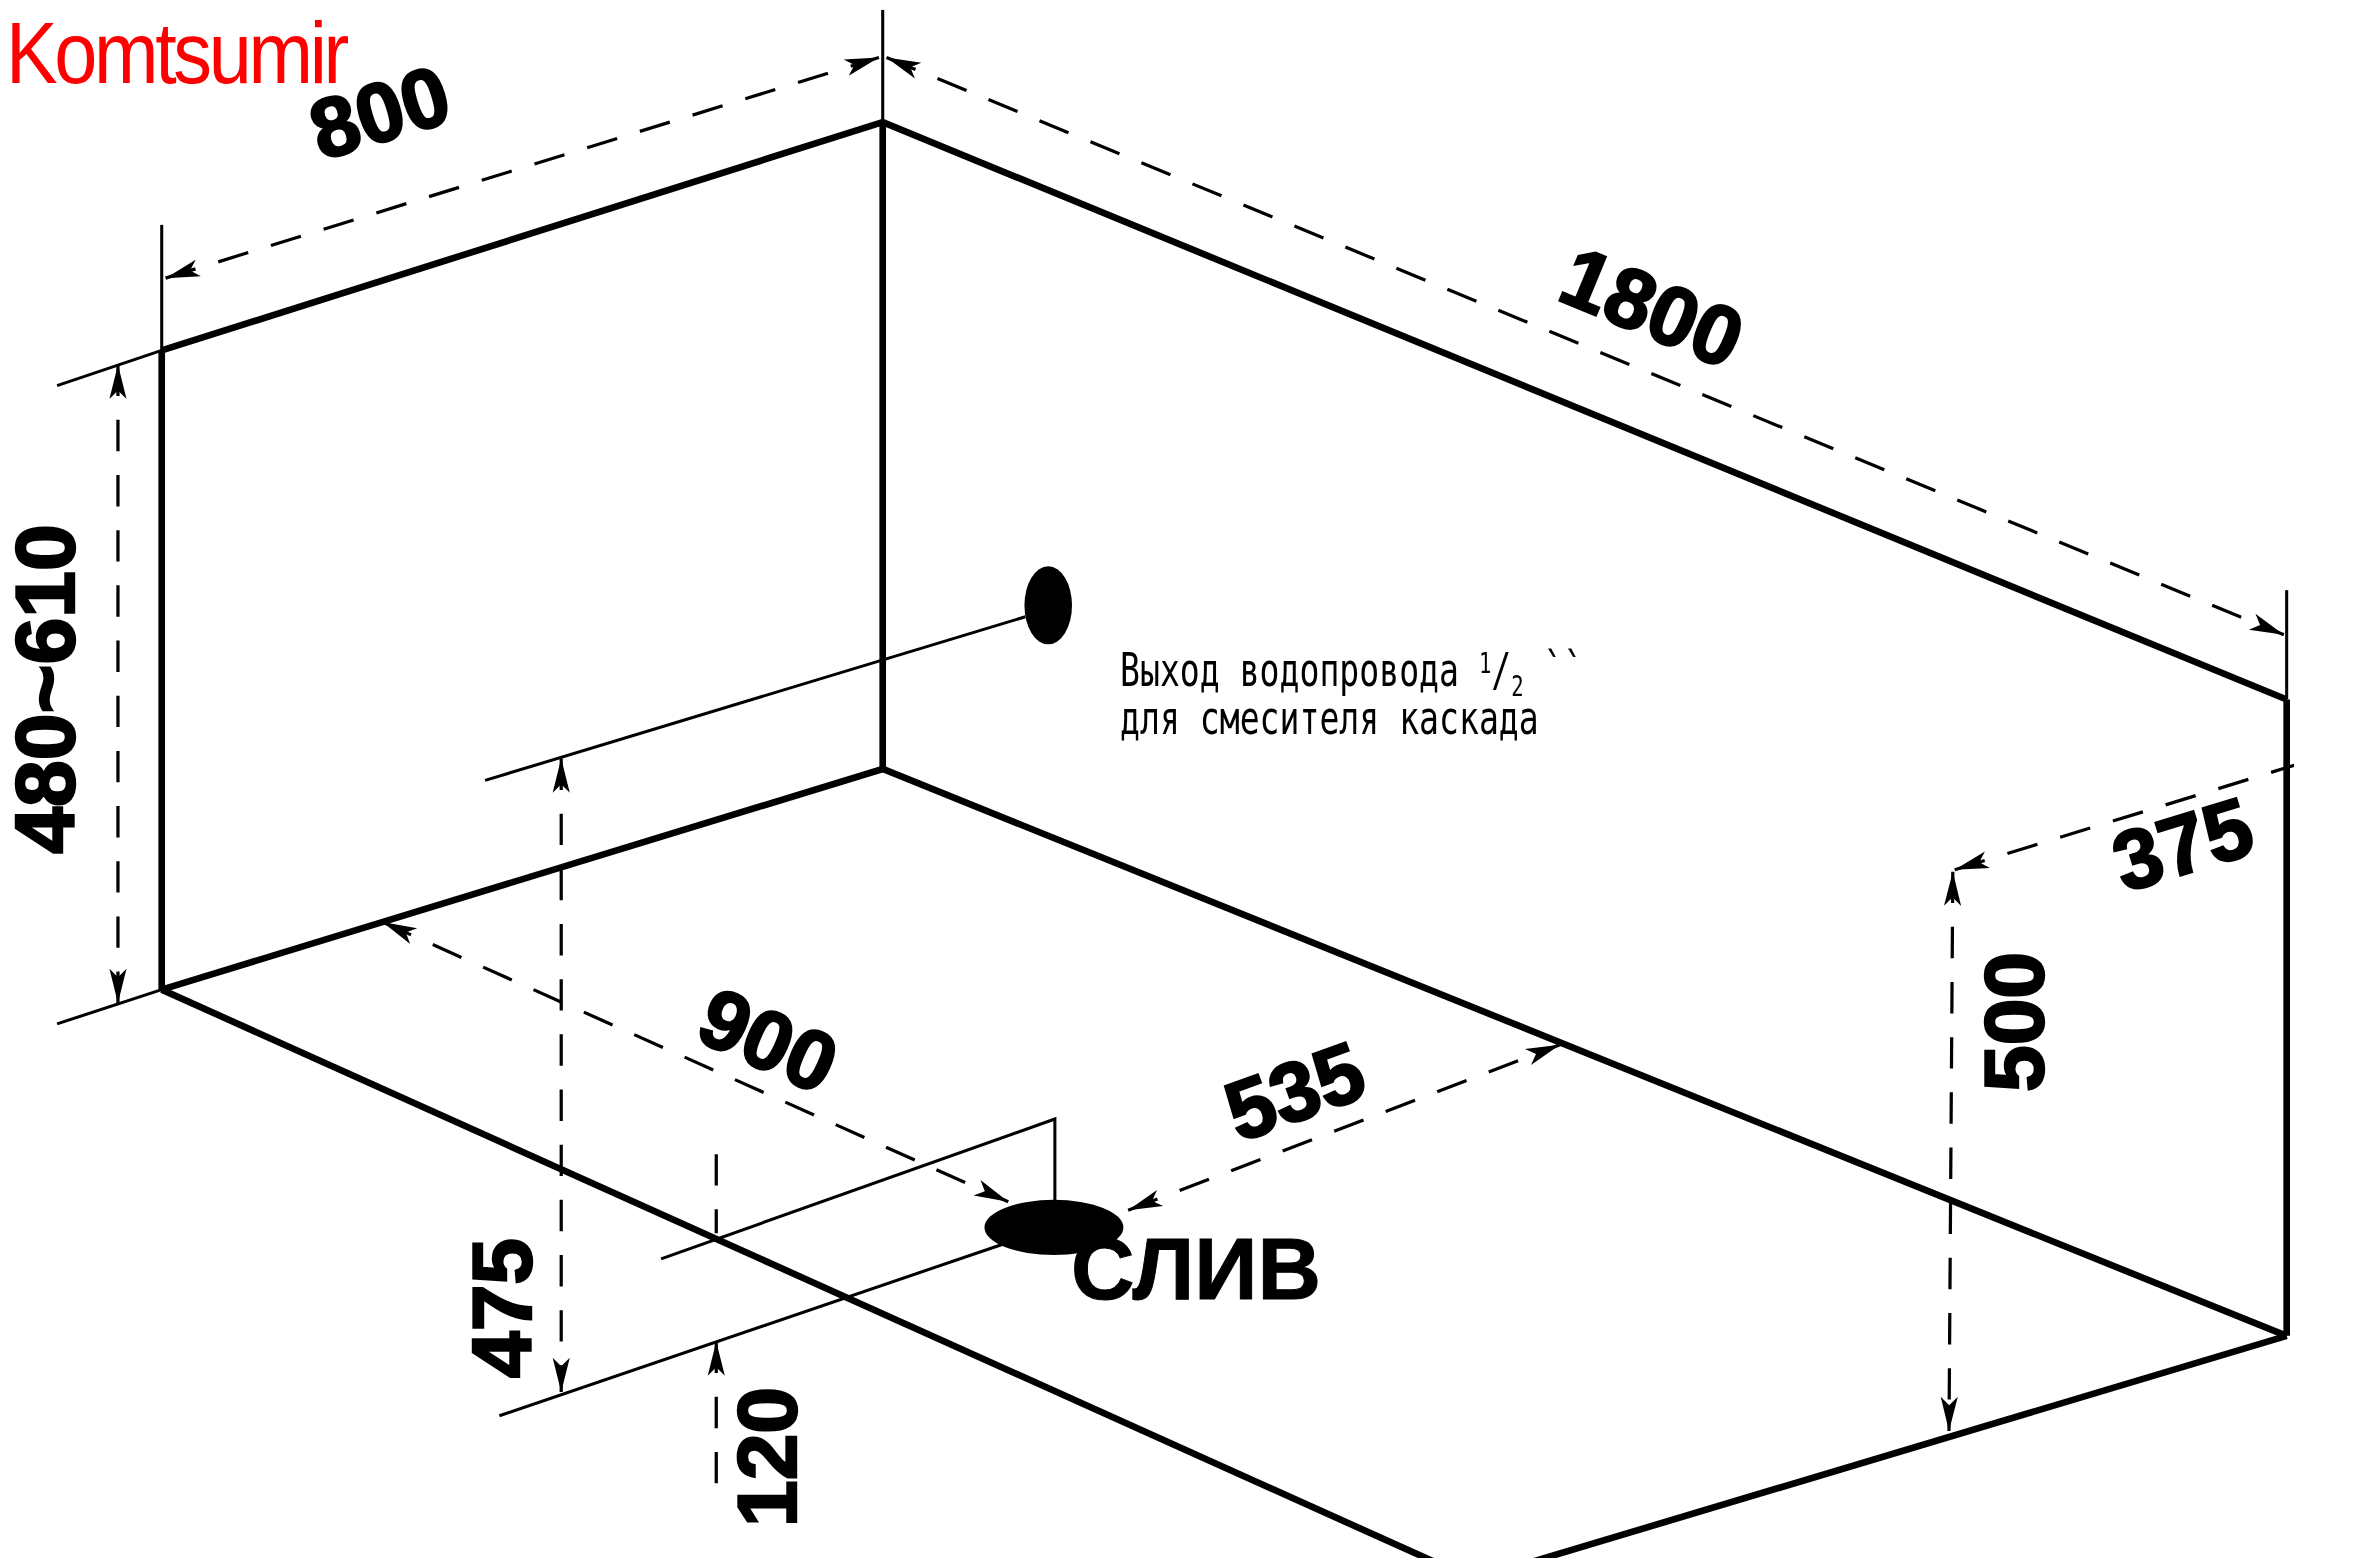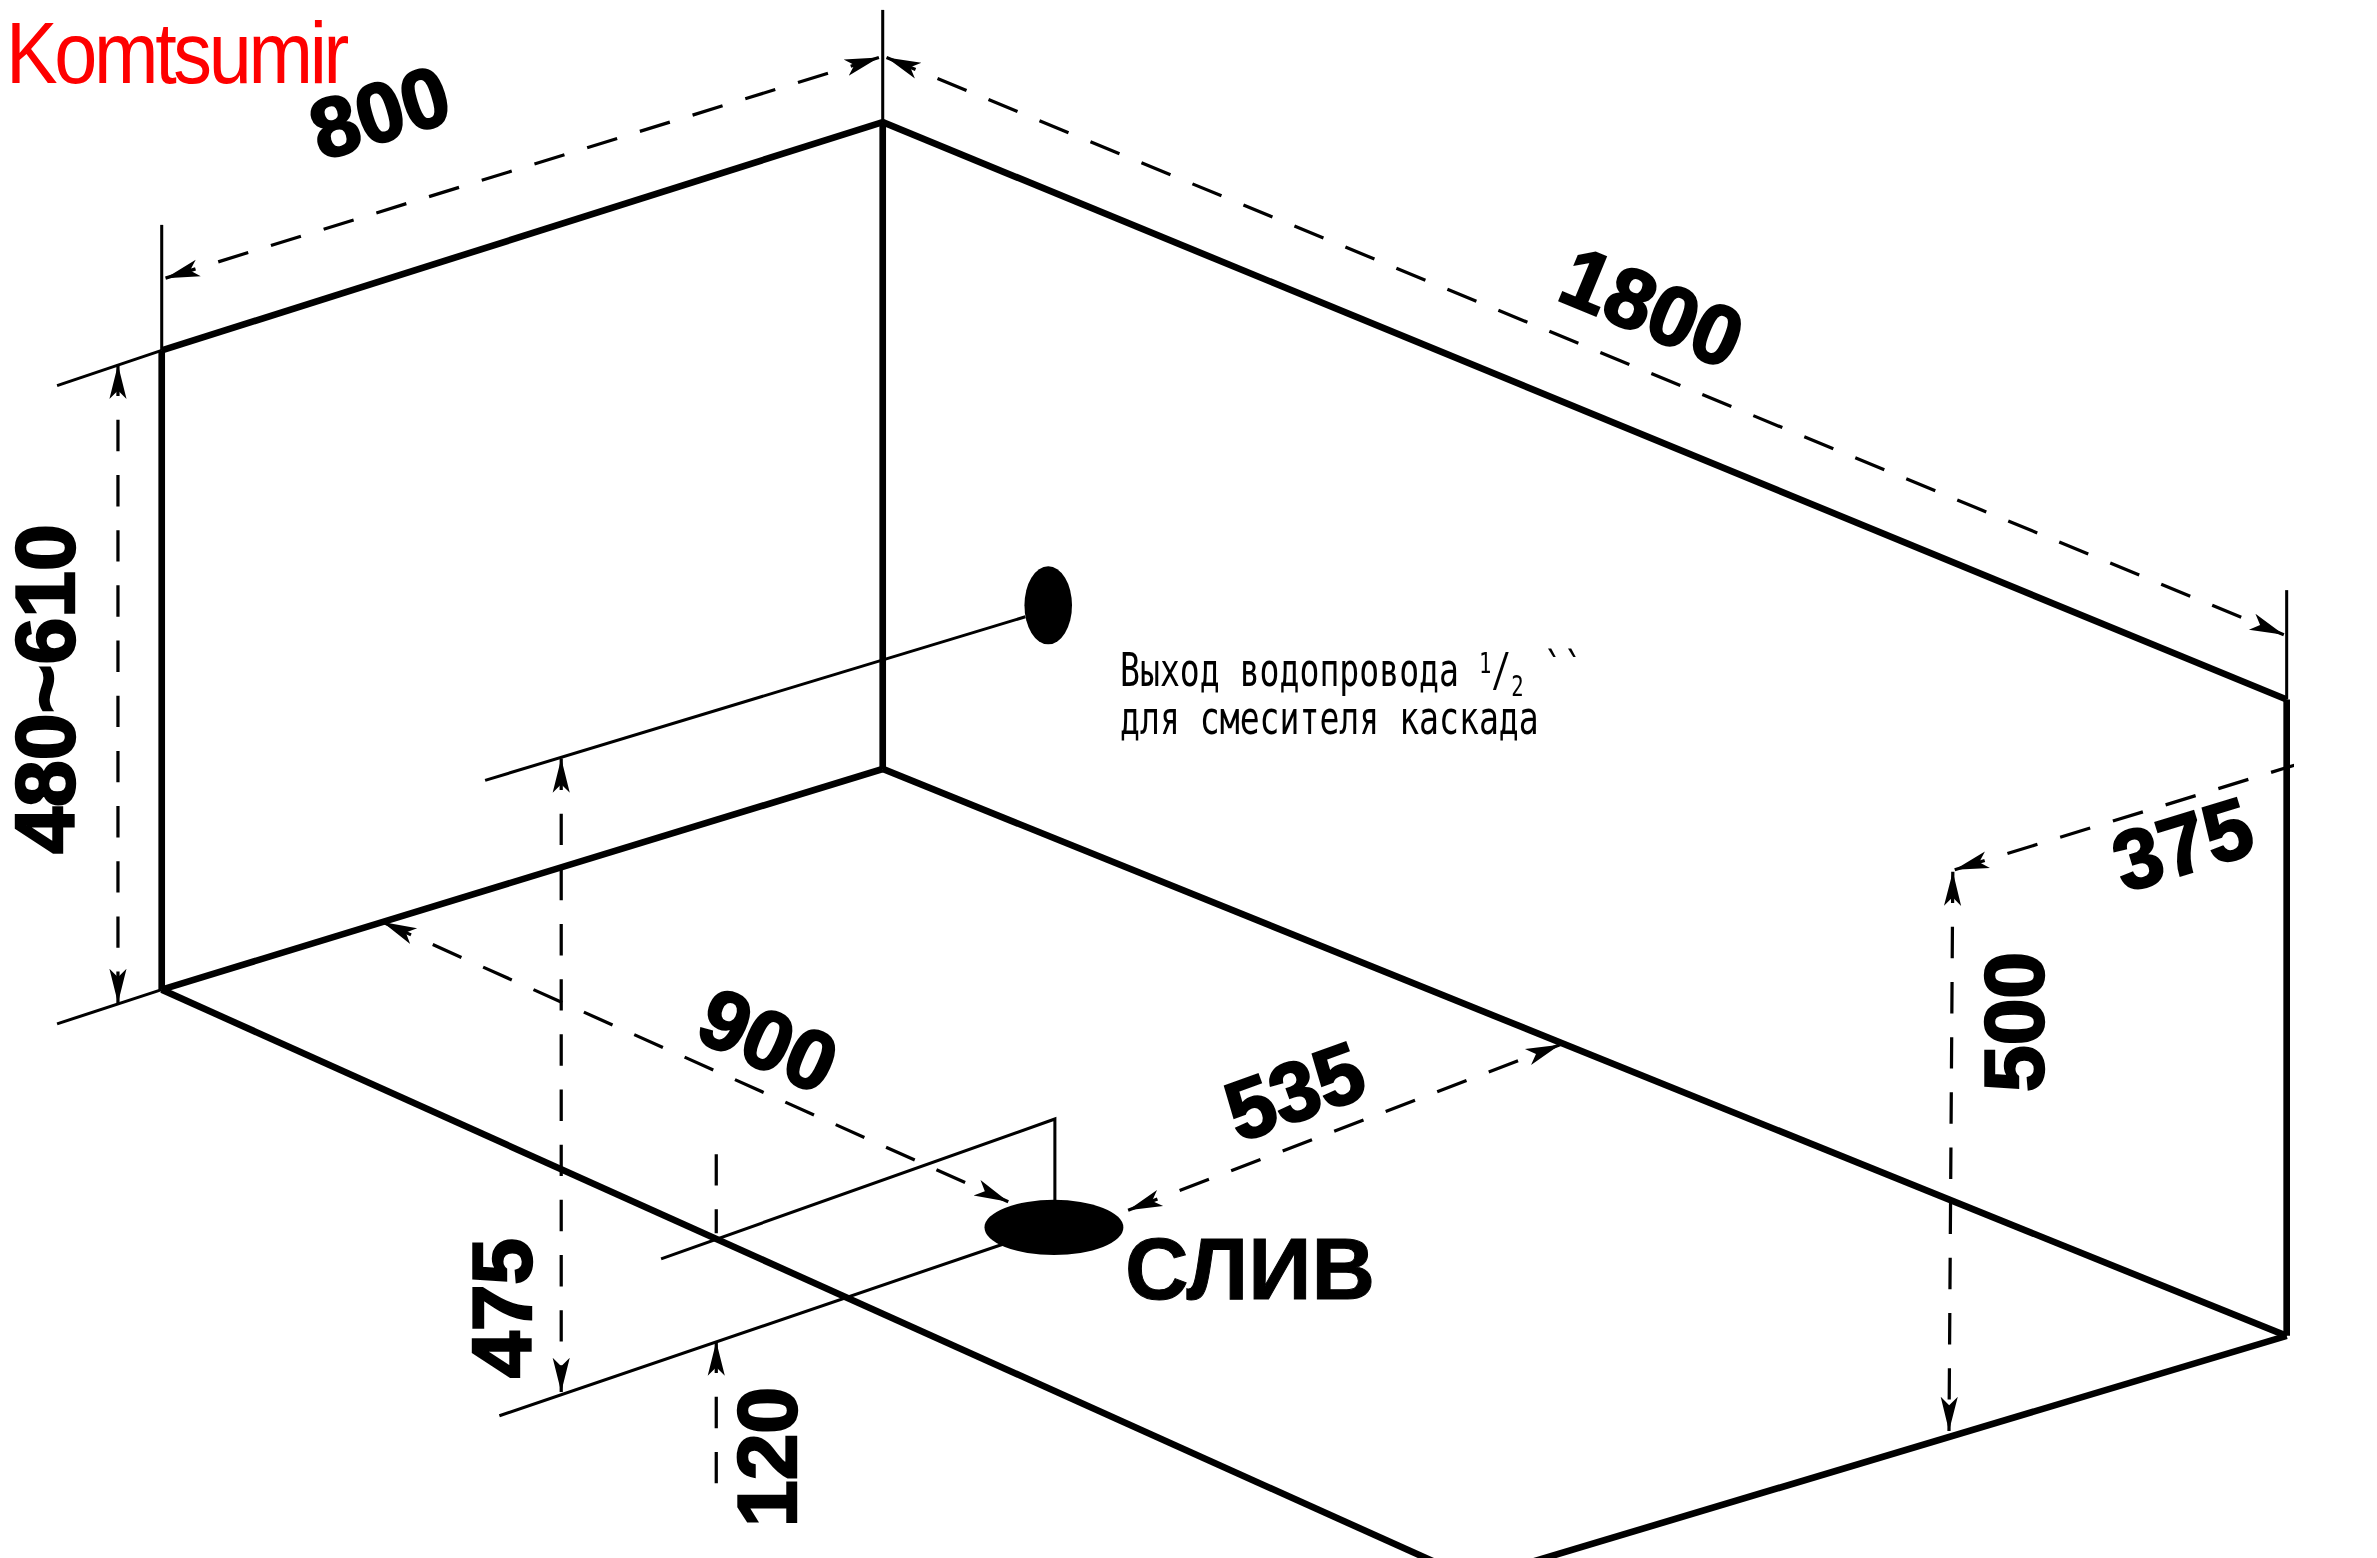--- a/index.html
+++ b/index.html
@@ -79,19 +79,19 @@
   <div class="lbl dim" style="left:380px;top:105px;--r:-17deg;">800</div>
   <div class="lbl dim" style="left:1652px;top:300px;--r:22.5deg;">1800</div>
   <div class="lbl dim" style="left:45px;top:681px;--r:-90deg;">480~610</div>
   <div class="lbl dim" style="left:768px;top:1033px;--r:24deg;">900</div>
   <div class="lbl dim" style="left:1295px;top:1084px;--r:-20deg;">535</div>
   <div class="lbl dim" style="left:502px;top:1300px;--r:-90deg;">475</div>
   <div class="lbl dim" style="left:767px;top:1449px;--r:-90deg;">120</div>
   <div class="lbl dim" style="left:2014px;top:1014px;--r:-90deg;">500</div>
   <div class="lbl dim" style="left:2183px;top:837px;--r:-17deg;">375</div>
 
-  <div class="lbl drain-label" style="left:1250px;top:1261px;">СЛИВ</div>
+  <div class="lbl drain-label" style="left:1196px;top:1261px;">СЛИВ</div>
 
   <div class="note" style="left:1120px;top:639px;"><span>Выход водопровода</span><span> </span><sup>1</sup><span>/</span><sub>2</sub><span> </span><span>``</span></div>
   <div class="note" style="left:1120px;top:687px;">для смесителя каскада</div>
 
 </div>
 
 
 </body></html>

